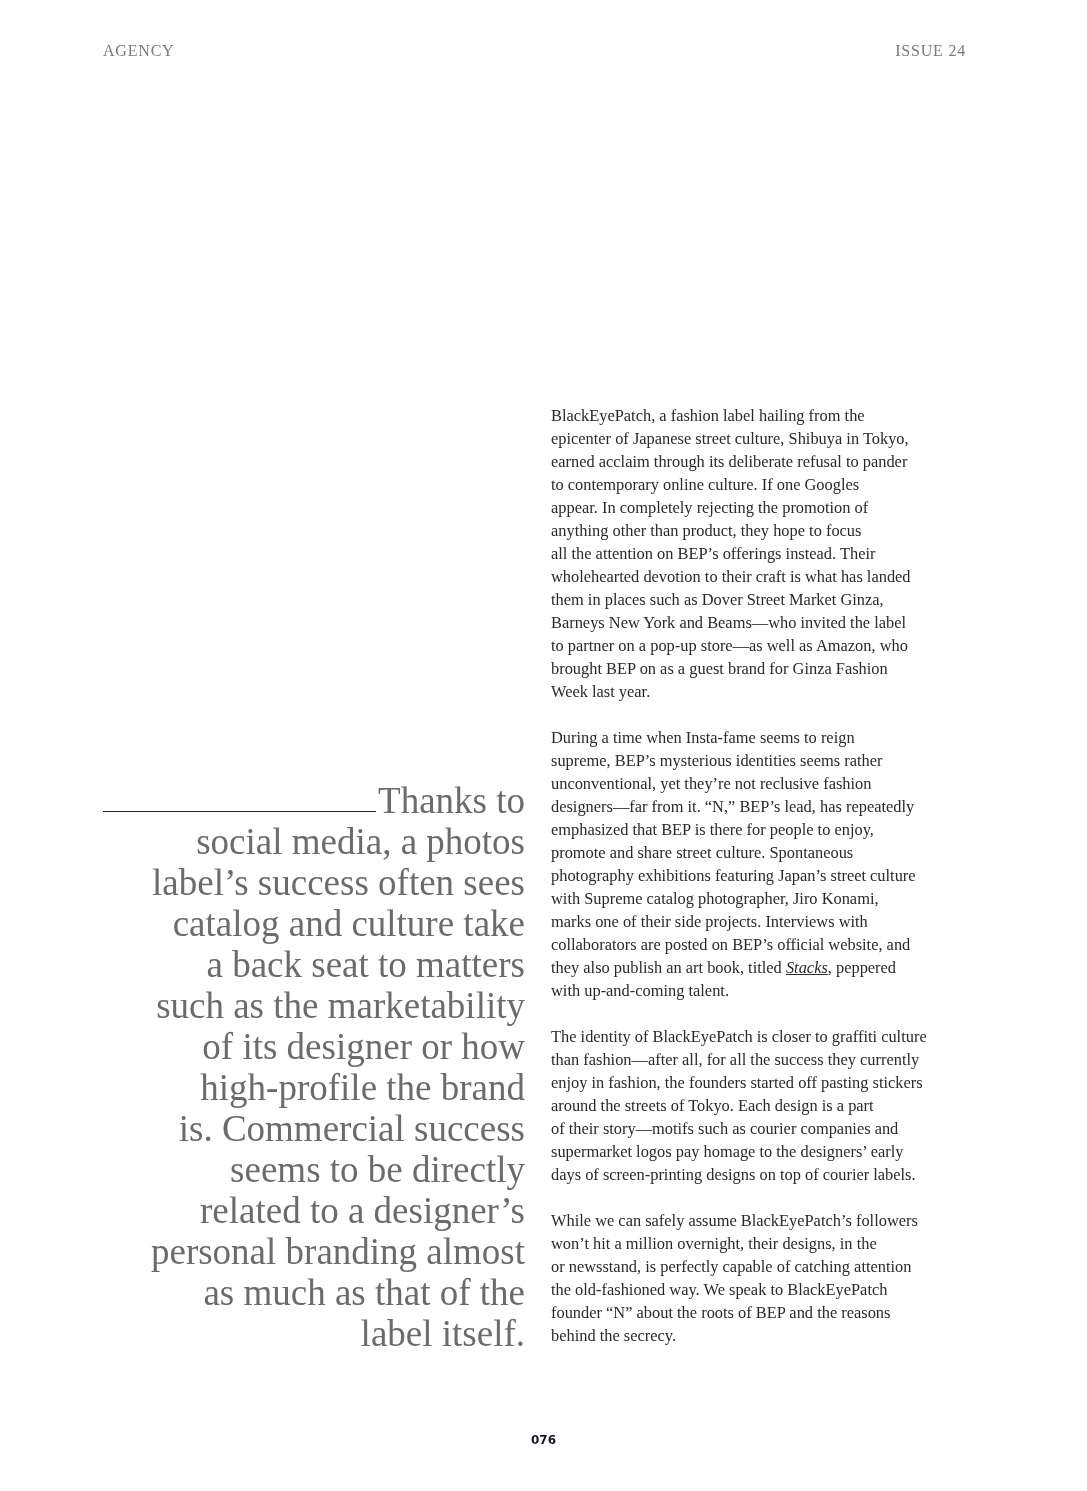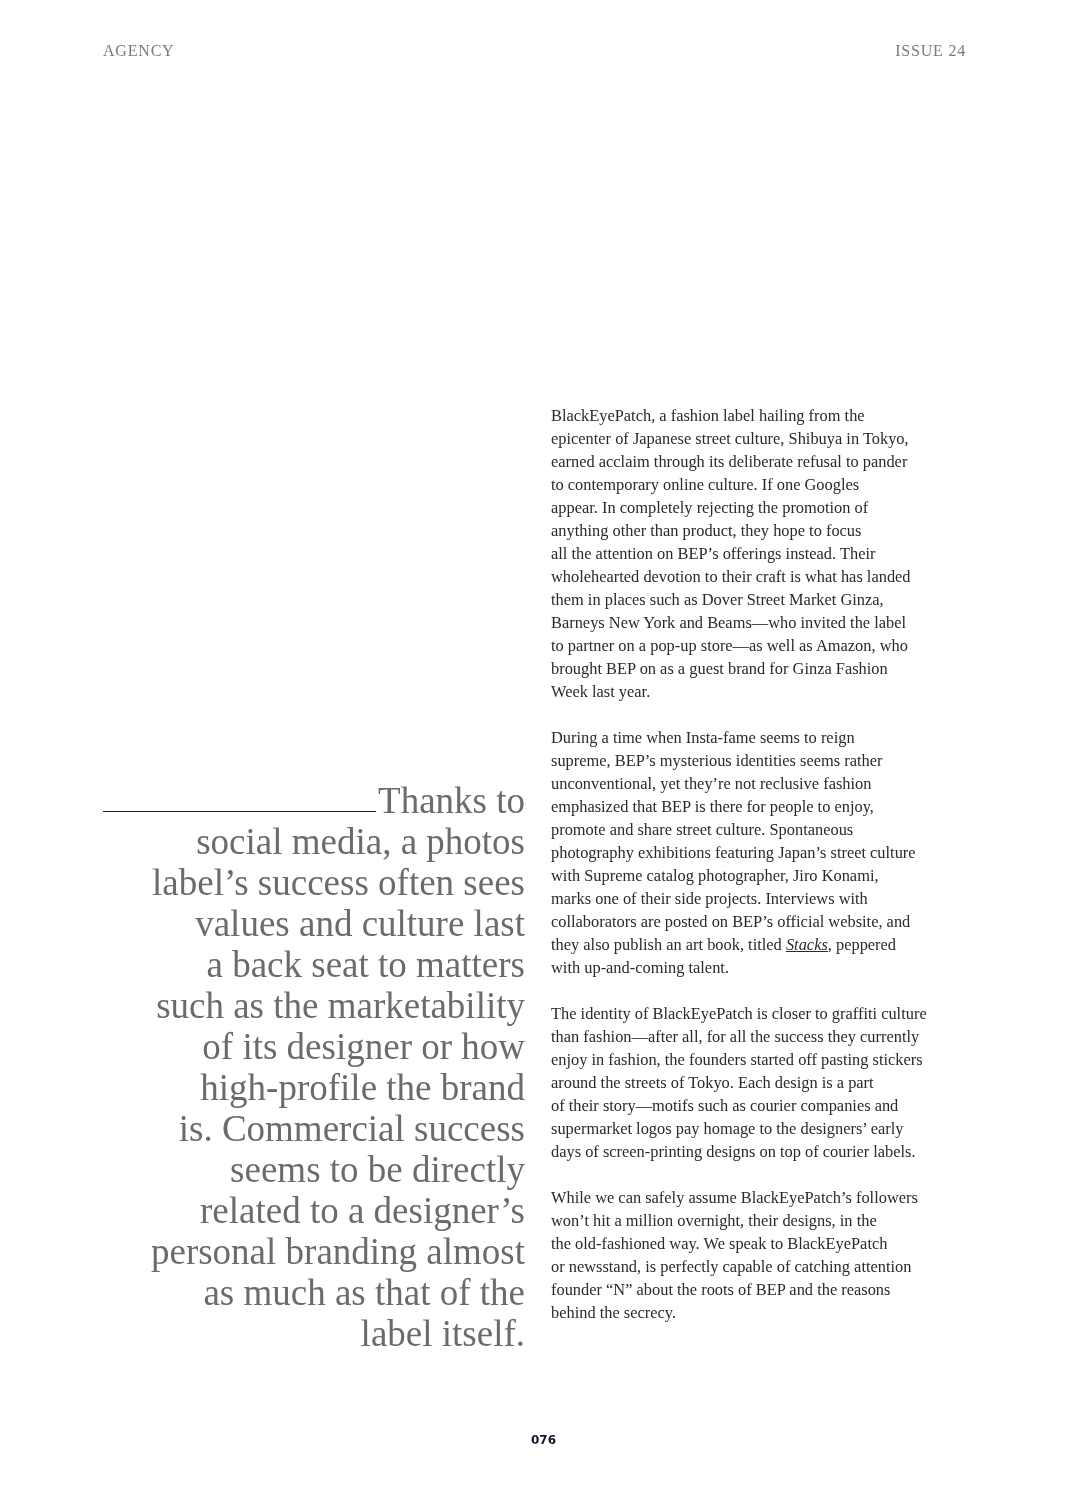--- a/index.html
+++ b/index.html
@@ -44,21 +44,21 @@
 <div class="running-head head-left">AGENCY</div>
 <div class="running-head head-right">ISSUE 24</div>
 
 <div class="pullquote">
   <span class="line first">
     <span class="rule"></span>
     <span>Thanks to</span>
   </span>
   <span class="line">social media, a photos</span>
   <span class="line">label’s success often sees</span>
-  <span class="line">values and culture last</span>
+  <span class="line">catalog and culture take</span>
   <span class="line">a back seat to matters</span>
   <span class="line">such as the marketability</span>
   <span class="line">of its designer or how</span>
   <span class="line">high-profile the brand</span>
   <span class="line">is. Commercial success</span>
   <span class="line">seems to be directly</span>
   <span class="line">related to a designer’s</span>
   <span class="line">personal branding almost</span>
   <span class="line">as much as that of the</span>
   <span class="line">label itself.</span>
@@ -77,20 +77,21 @@
     <span class="ln">them in places such as Dover Street Market Ginza,</span>
     <span class="ln">Barneys New York and Beams—who invited the label</span>
     <span class="ln">to partner on a pop-up store—as well as Amazon, who</span>
     <span class="ln">brought BEP on as a guest brand for Ginza Fashion</span>
     <span class="ln">Week last year.</span>
   </p>
   <p>
     <span class="ln">During a time when Insta-fame seems to reign</span>
     <span class="ln">supreme, BEP’s mysterious identities seems rather</span>
     <span class="ln">unconventional, yet they’re not reclusive fashion</span>
+    <span class="ln">designers—far from it. “N,” BEP’s lead, has repeatedly</span>
     <span class="ln">emphasized that BEP is there for people to enjoy,</span>
     <span class="ln">promote and share street culture. Spontaneous</span>
     <span class="ln">photography exhibitions featuring Japan’s street culture</span>
     <span class="ln">with Supreme catalog photographer, Jiro Konami,</span>
     <span class="ln">marks one of their side projects. Interviews with</span>
     <span class="ln">collaborators are posted on BEP’s official website, and</span>
     <span class="ln"><span>they also publish an art book, titled </span><em>Stacks</em><span>, peppered</span></span>
     <span class="ln">with up-and-coming talent.</span>
   </p>
   <p>
@@ -98,20 +99,20 @@
     <span class="ln">than fashion—after all, for all the success they currently</span>
     <span class="ln">enjoy in fashion, the founders started off pasting stickers</span>
     <span class="ln">around the streets of Tokyo. Each design is a part</span>
     <span class="ln">of their story—motifs such as courier companies and</span>
     <span class="ln">supermarket logos pay homage to the designers’ early</span>
     <span class="ln">days of screen-printing designs on top of courier labels.</span>
   </p>
   <p>
     <span class="ln">While we can safely assume BlackEyePatch’s followers</span>
     <span class="ln">won’t hit a million overnight, their designs, in the</span>
+    <span class="ln">or newsstand, is perfectly capable of catching attention</span>
     <span class="ln">the old-fashioned way. We speak to BlackEyePatch</span>
-    <span class="ln">or newsstand, is perfectly capable of catching attention</span>
     <span class="ln">founder “N” about the roots of BEP and the reasons</span>
     <span class="ln">behind the secrecy.</span>
   </p>
 </div>
 
 <div class="folio">076</div>
 
 </body></html>

